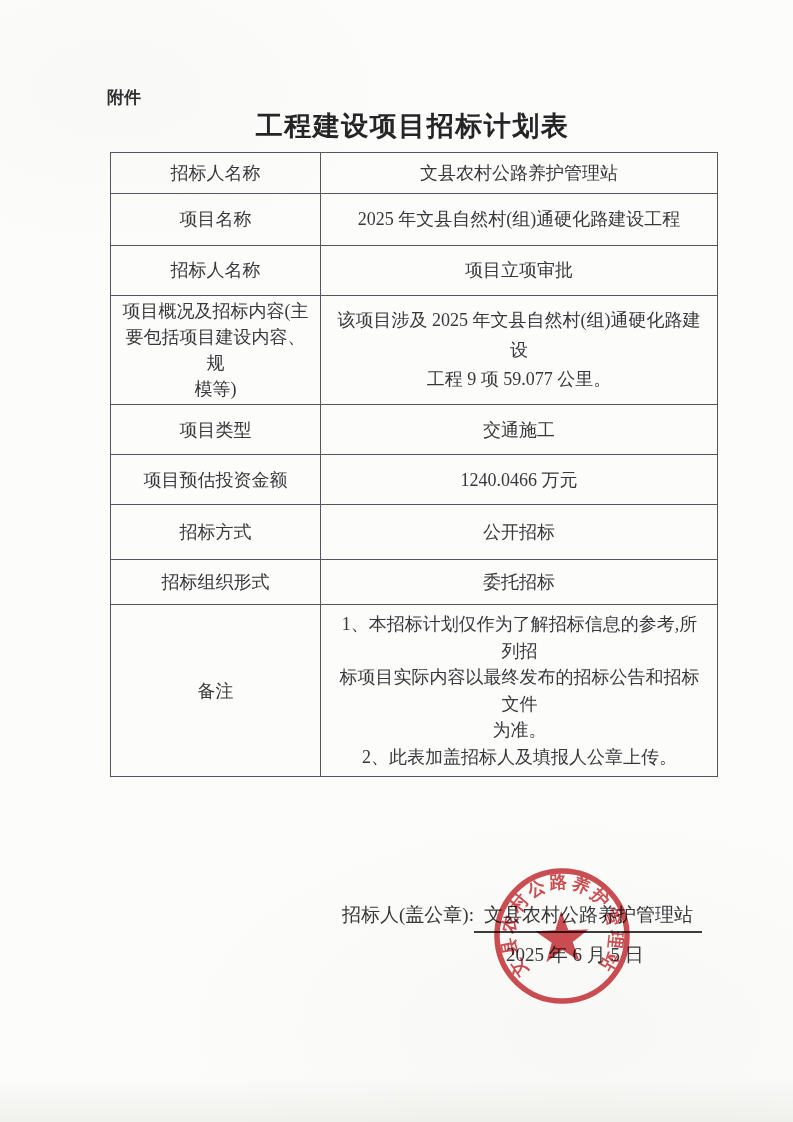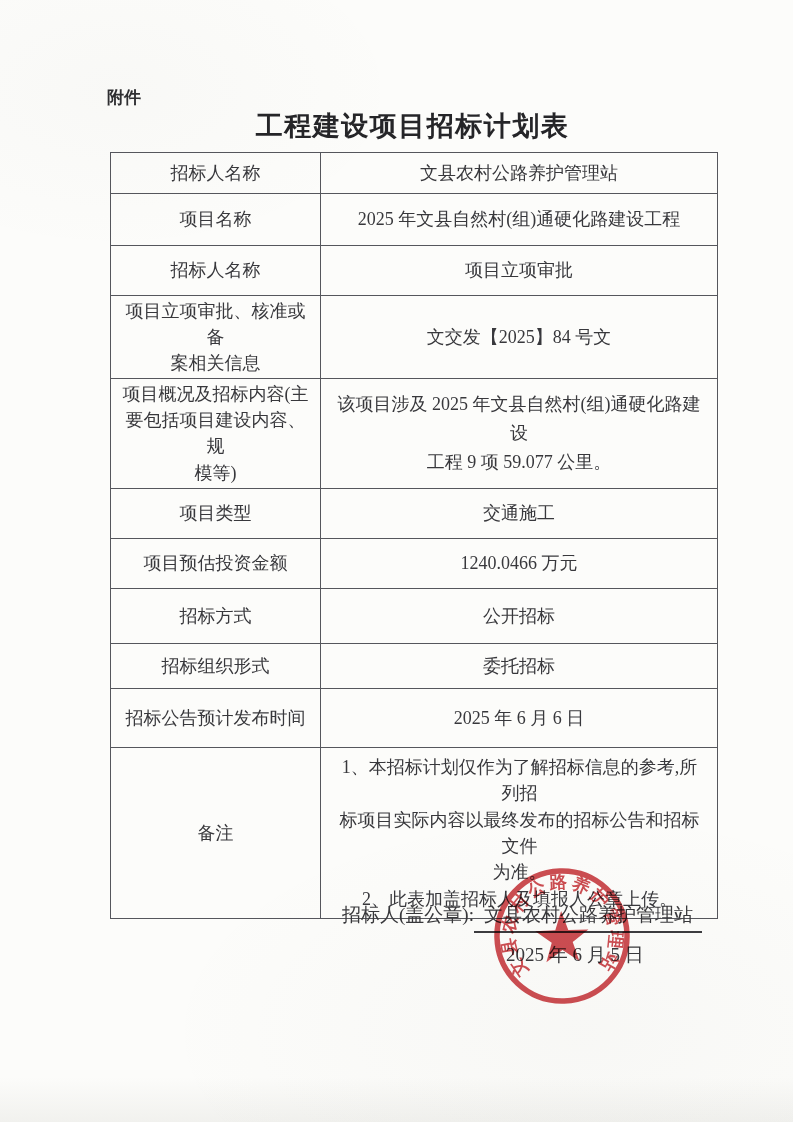--- a/index.html
+++ b/index.html
@@ -101,25 +101,20 @@
         <td class="val">文县农村公路养护管理站</td>
       </tr>
       <tr style="height:52px">
         <td class="lbl">项目名称</td>
         <td class="val">2025 年文县自然村(组)通硬化路建设工程</td>
       </tr>
       <tr style="height:50px">
         <td class="lbl">招标人名称</td>
         <td class="val">项目立项审批</td>
       </tr>
-      <tr style="height:60px">
-        <td class="lbl">项目立项审批、核准或备
-案相关信息</td>
-        <td class="val">文交发【2025】84 号文</td>
-      </tr>
       <tr style="height:84px">
         <td class="lbl">项目概况及招标内容(主
 要包括项目建设内容、规
 模等)</td>
         <td class="val" style="line-height:1.62">该项目涉及 2025 年文县自然村(组)通硬化路建设
 工程 9 项 59.077 公里。</td>
       </tr>
       <tr style="height:50px">
         <td class="lbl">项目类型</td>
         <td class="val">交通施工</td>
@@ -128,24 +123,20 @@
         <td class="lbl">项目预估投资金额</td>
         <td class="val">1240.0466 万元</td>
       </tr>
       <tr style="height:55px">
         <td class="lbl">招标方式</td>
         <td class="val">公开招标</td>
       </tr>
       <tr style="height:45px">
         <td class="lbl">招标组织形式</td>
         <td class="val">委托招标</td>
-      </tr>
-      <tr style="height:59px">
-        <td class="lbl">招标公告预计发布时间</td>
-        <td class="val">2025 年 6 月 6 日</td>
       </tr>
       <tr class="remarks" style="height:102px">
         <td class="lbl">备注</td>
         <td class="val">1、本招标计划仅作为了解招标信息的参考,所列招
 标项目实际内容以最终发布的招标公告和招标文件
 为准。
 2、此表加盖招标人及填报人公章上传。</td>
       </tr>
     </tbody>
   </table>

